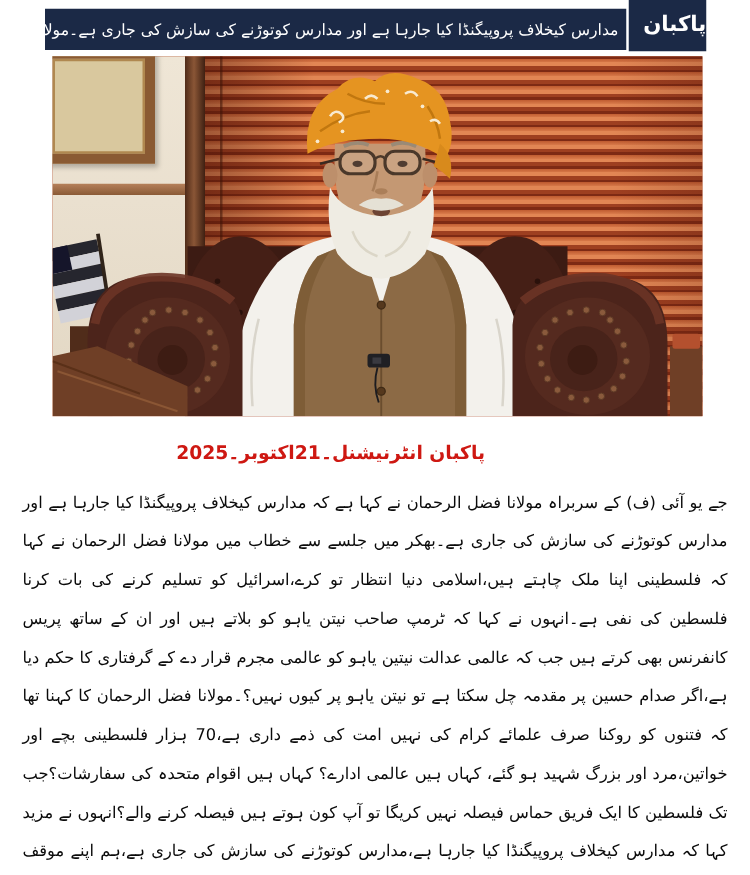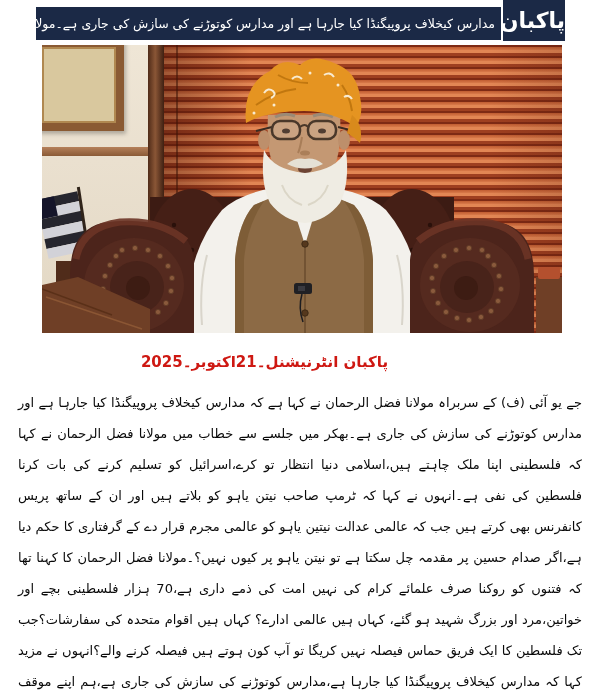--- a/index.html
+++ b/index.html
@@ -11,21 +11,21 @@
   .masthead{position:relative;height:45px;background:#ffffff;}
   .headline-box{
     position:absolute;left:36px;right:99px;top:7px;height:33px;
     background:#1b2946;color:#ffffff;direction:rtl;text-align:center;
     line-height:33px;font-size:12.5px;white-space:nowrap;overflow:hidden;
     padding:0 6px;
   }
   .logo-box{
     position:absolute;right:35px;top:0;width:62px;height:41px;
     background:#1b2946;color:#ffffff;line-height:41px;
-    font-weight:bold;font-size:22px;direction:rtl;overflow:hidden;
+    font-weight:bold;font-size:17px;direction:rtl;overflow:hidden;
   }
   
   .photo{
     position:absolute;left:42px;top:45px;width:520px;height:288px;
     overflow:hidden;background:#b0522c;
   }
   .wall{
     position:absolute;left:0;top:0;width:106px;height:100%;
     background:linear-gradient(180deg,#efe6d6 0%,#eae0cf 40%,#e2d7c3 100%);
   }

